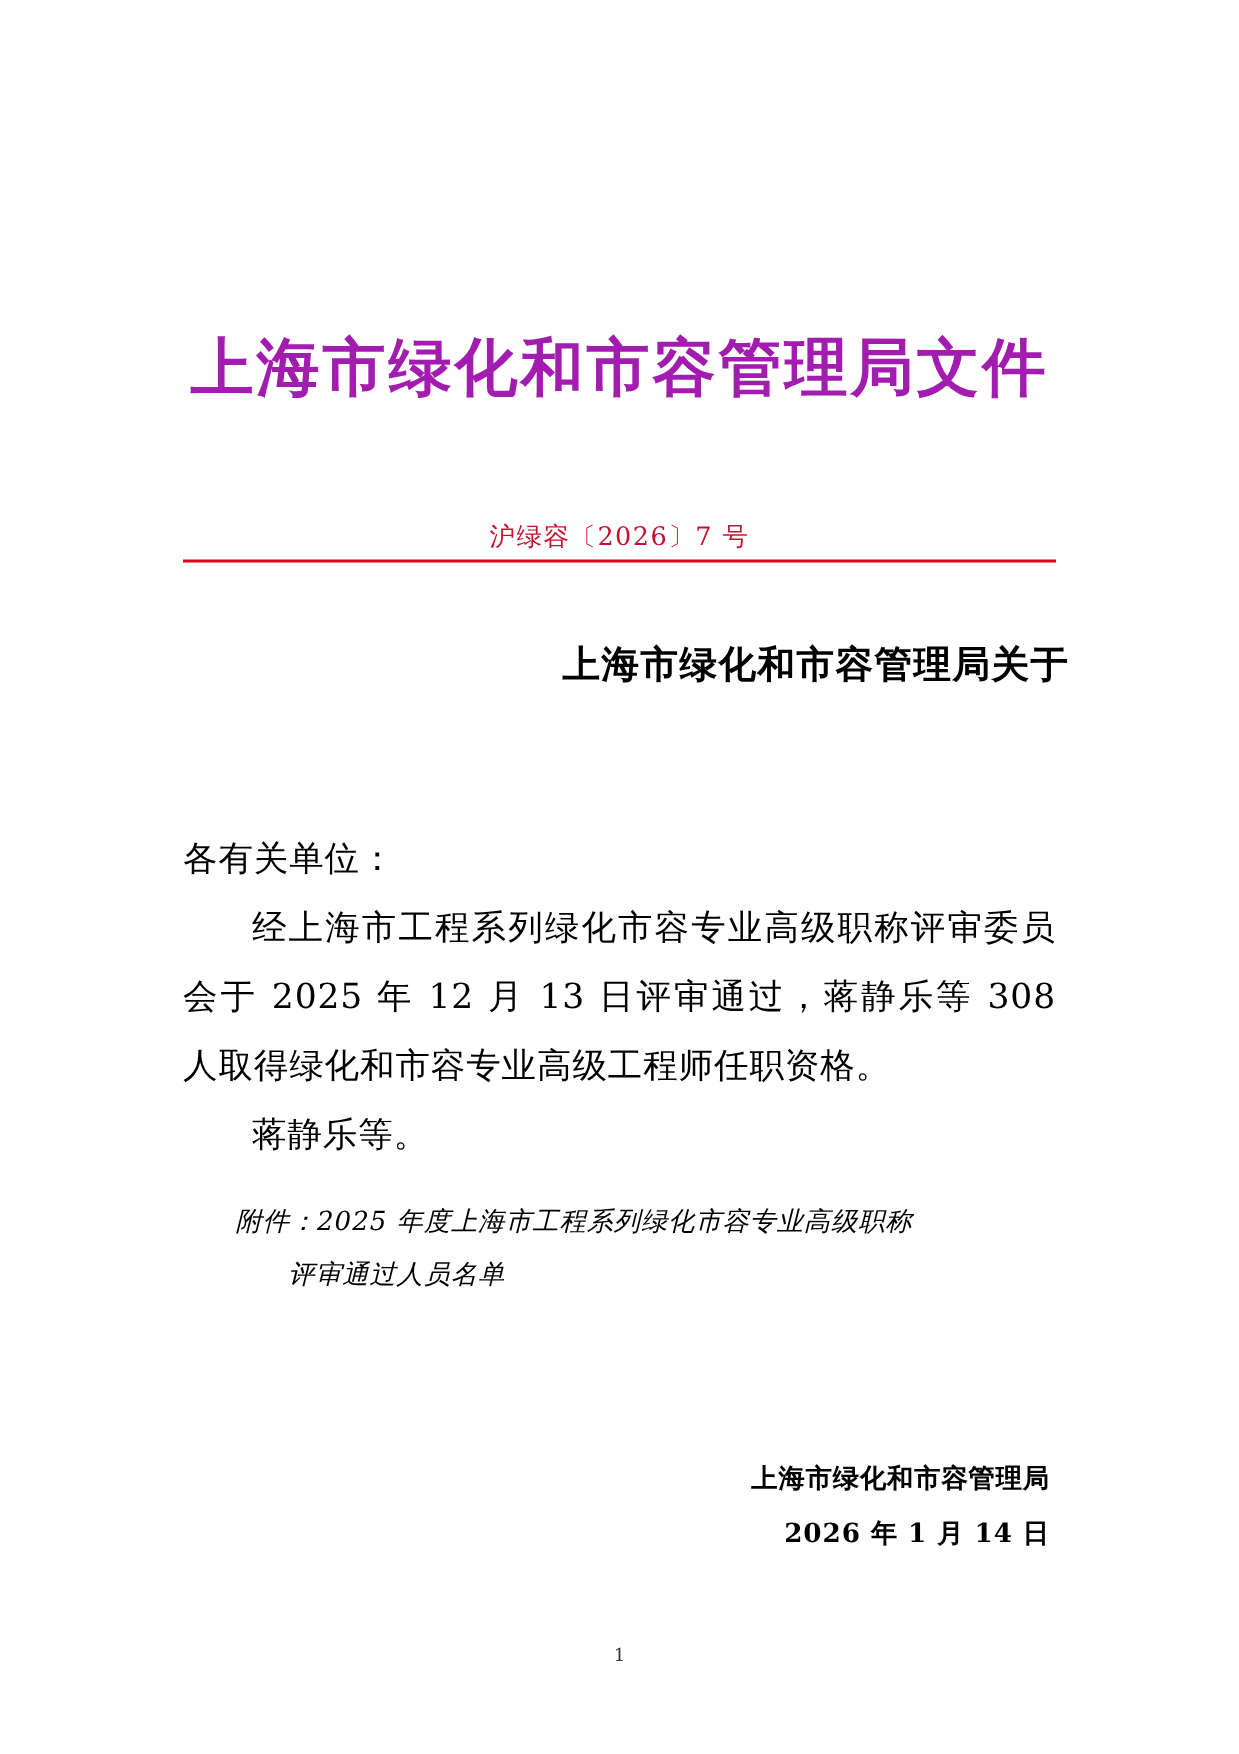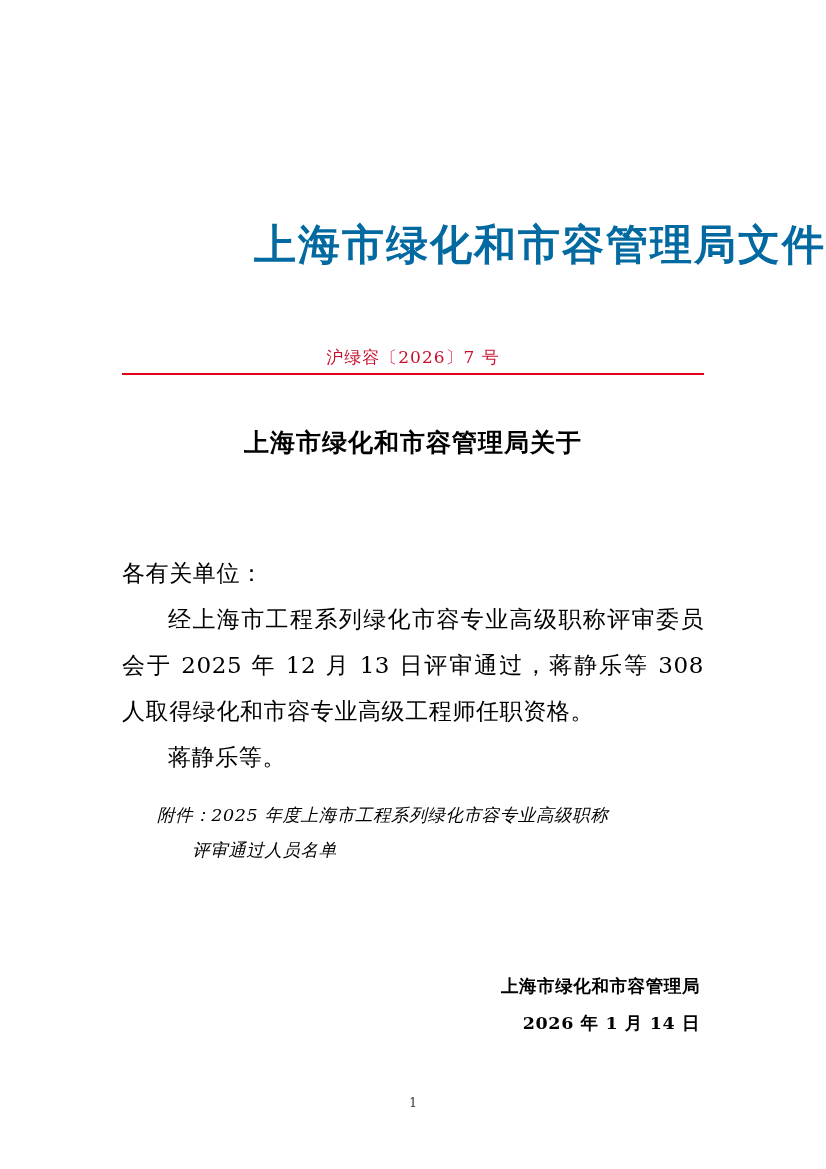--- a/index.html
+++ b/index.html
@@ -21,22 +21,22 @@
     height: 1169px;
     box-sizing: border-box;
   }
 
   
   .masthead {
     position: absolute;
     top: 222px;
     left: 0;
     width: 826px;
-    text-align: right;
-    color: #0369a1;
+    text-align: center;
+    color: #a21caf;
     font-family: "DejaVu Serif", "Liberation Serif", serif;
     font-weight: bold;
     font-size: 42px;
     letter-spacing: 2px;
     line-height: 1.1;
   }
 
   
   .doc-number {
     position: absolute;
@@ -64,21 +64,21 @@
     position: absolute;
     top: 422px;
     left: 113px;
     width: 600px;
     text-align: center;
     font-size: 25px;
     font-weight: bold;
     line-height: 1.65;
     letter-spacing: 1px;
   }
-  .doc-title div { white-space: nowrap; }
+  .doc-title div { white-space: nowrap; text-align: right; }
 
   
   .body-block {
     position: absolute;
     top: 550px;
     left: 122px;
     width: 582px;
     font-size: 23px;
     line-height: 2.0;
     letter-spacing: 0.6px;

